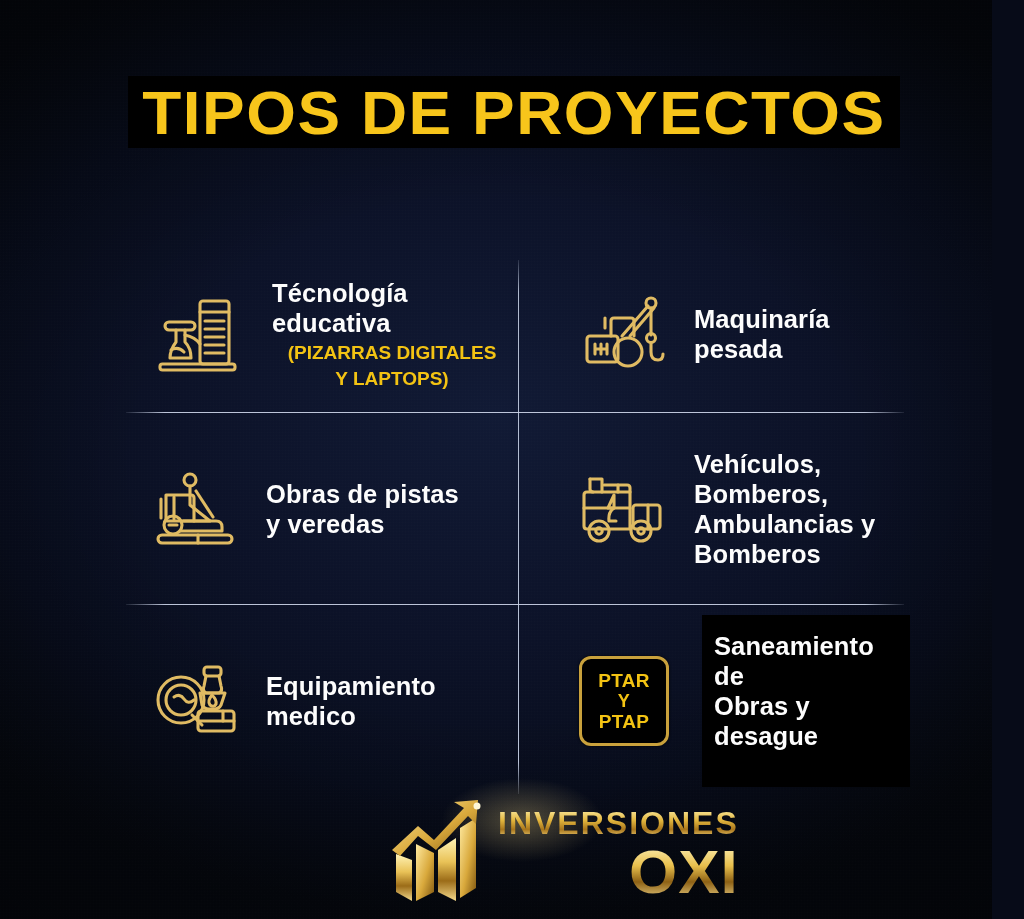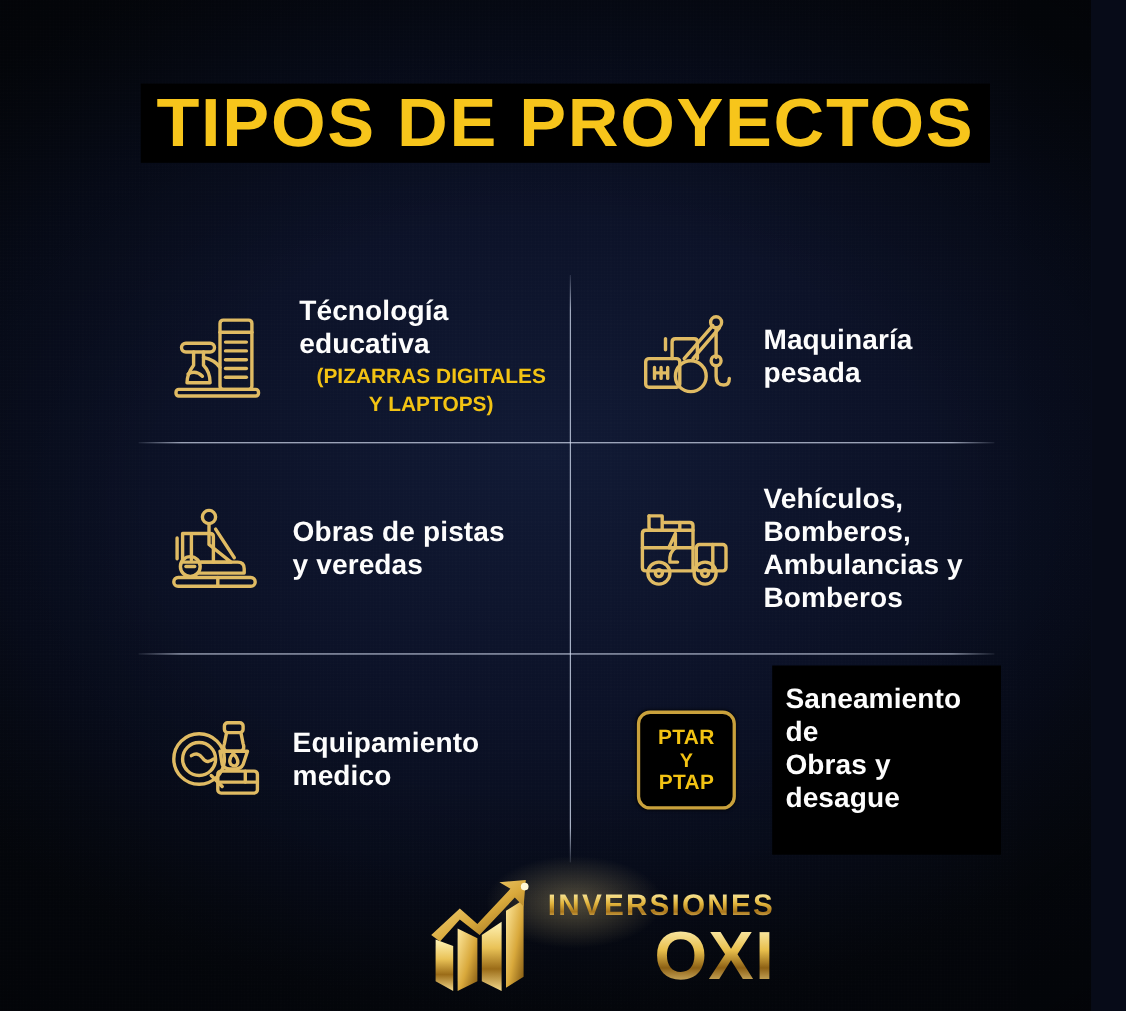--- a/index.html
+++ b/index.html
@@ -62,21 +62,21 @@
     letter-spacing: 1.5px;
     color: #f7c51b;
     white-space: nowrap;
     transform: scaleX(1.03);
   }
 
   
   .grid {
     position: absolute;
     left: 120px;
-    top: 246px;
+    top: 256px;
     width: 790px;
     height: 540px;
     z-index: 3;
   }
   .v-divider {
     position: absolute;
     left: 398px;
     top: 4px;
     width: 1px;
     height: 534px;
@@ -173,21 +173,21 @@
     width: 300px;
     height: 112px;
     display: flex;
     align-items: center;
     gap: 8px;
     z-index: 4;
   }
   .logo-mark { width: 108px; height: 108px; flex: 0 0 auto; }
   .logo-word { display: flex; flex-direction: column; line-height: 1; padding-top: 6px;}
   .logo-word .l1 {
-    font-size: 27px;
+    font-size: 32px;
     font-weight: 700;
     letter-spacing: 2.0px;
     background: linear-gradient(180deg,#fff3b0 0%,#e2b53d 42%,#a9761c 70%,#f2d67e 100%);
     -webkit-background-clip: text;
     background-clip: text;
     color: transparent;
   }
   .logo-word .l2 {
     font-size: 62px;
     font-weight: 700;

